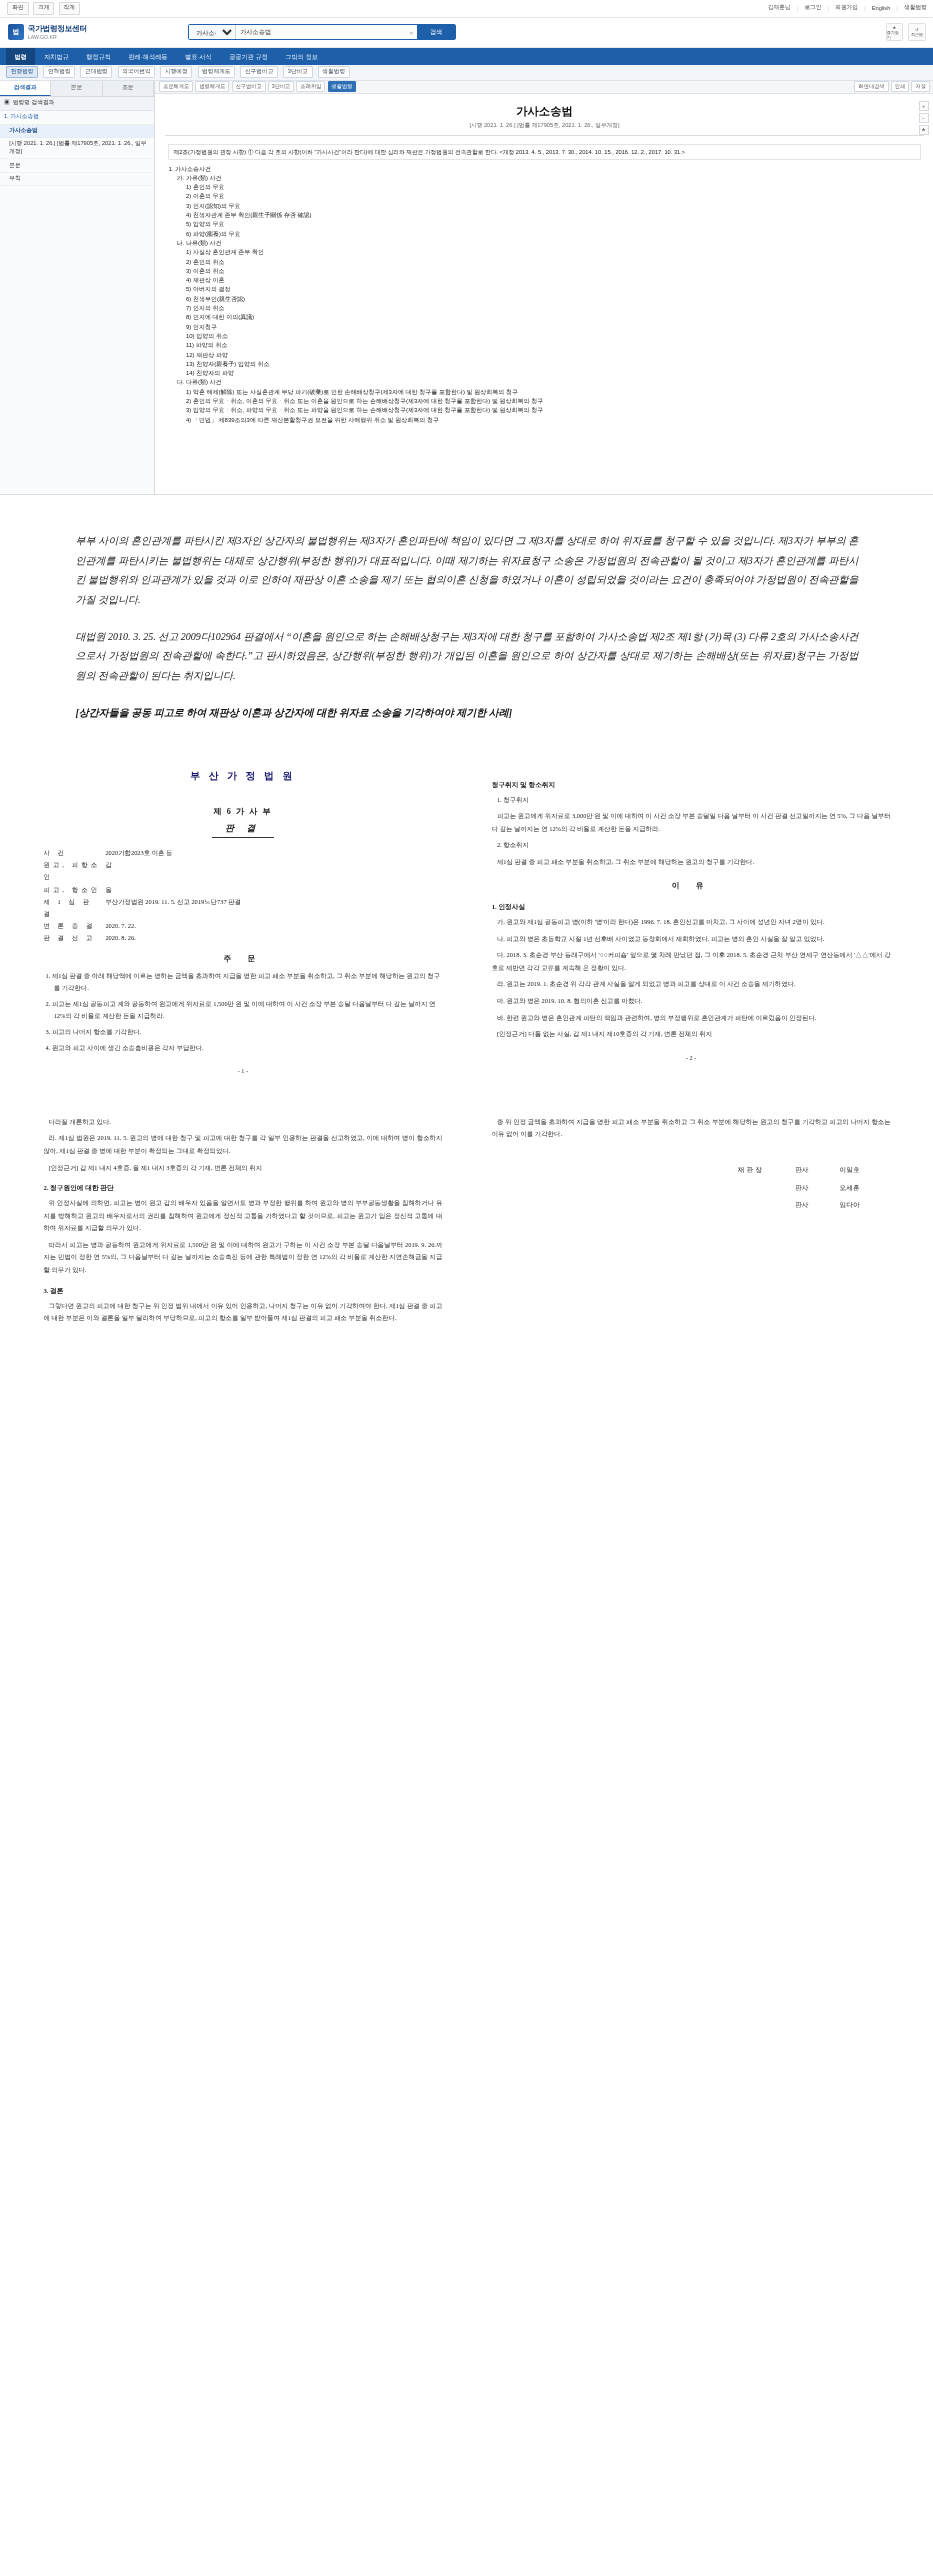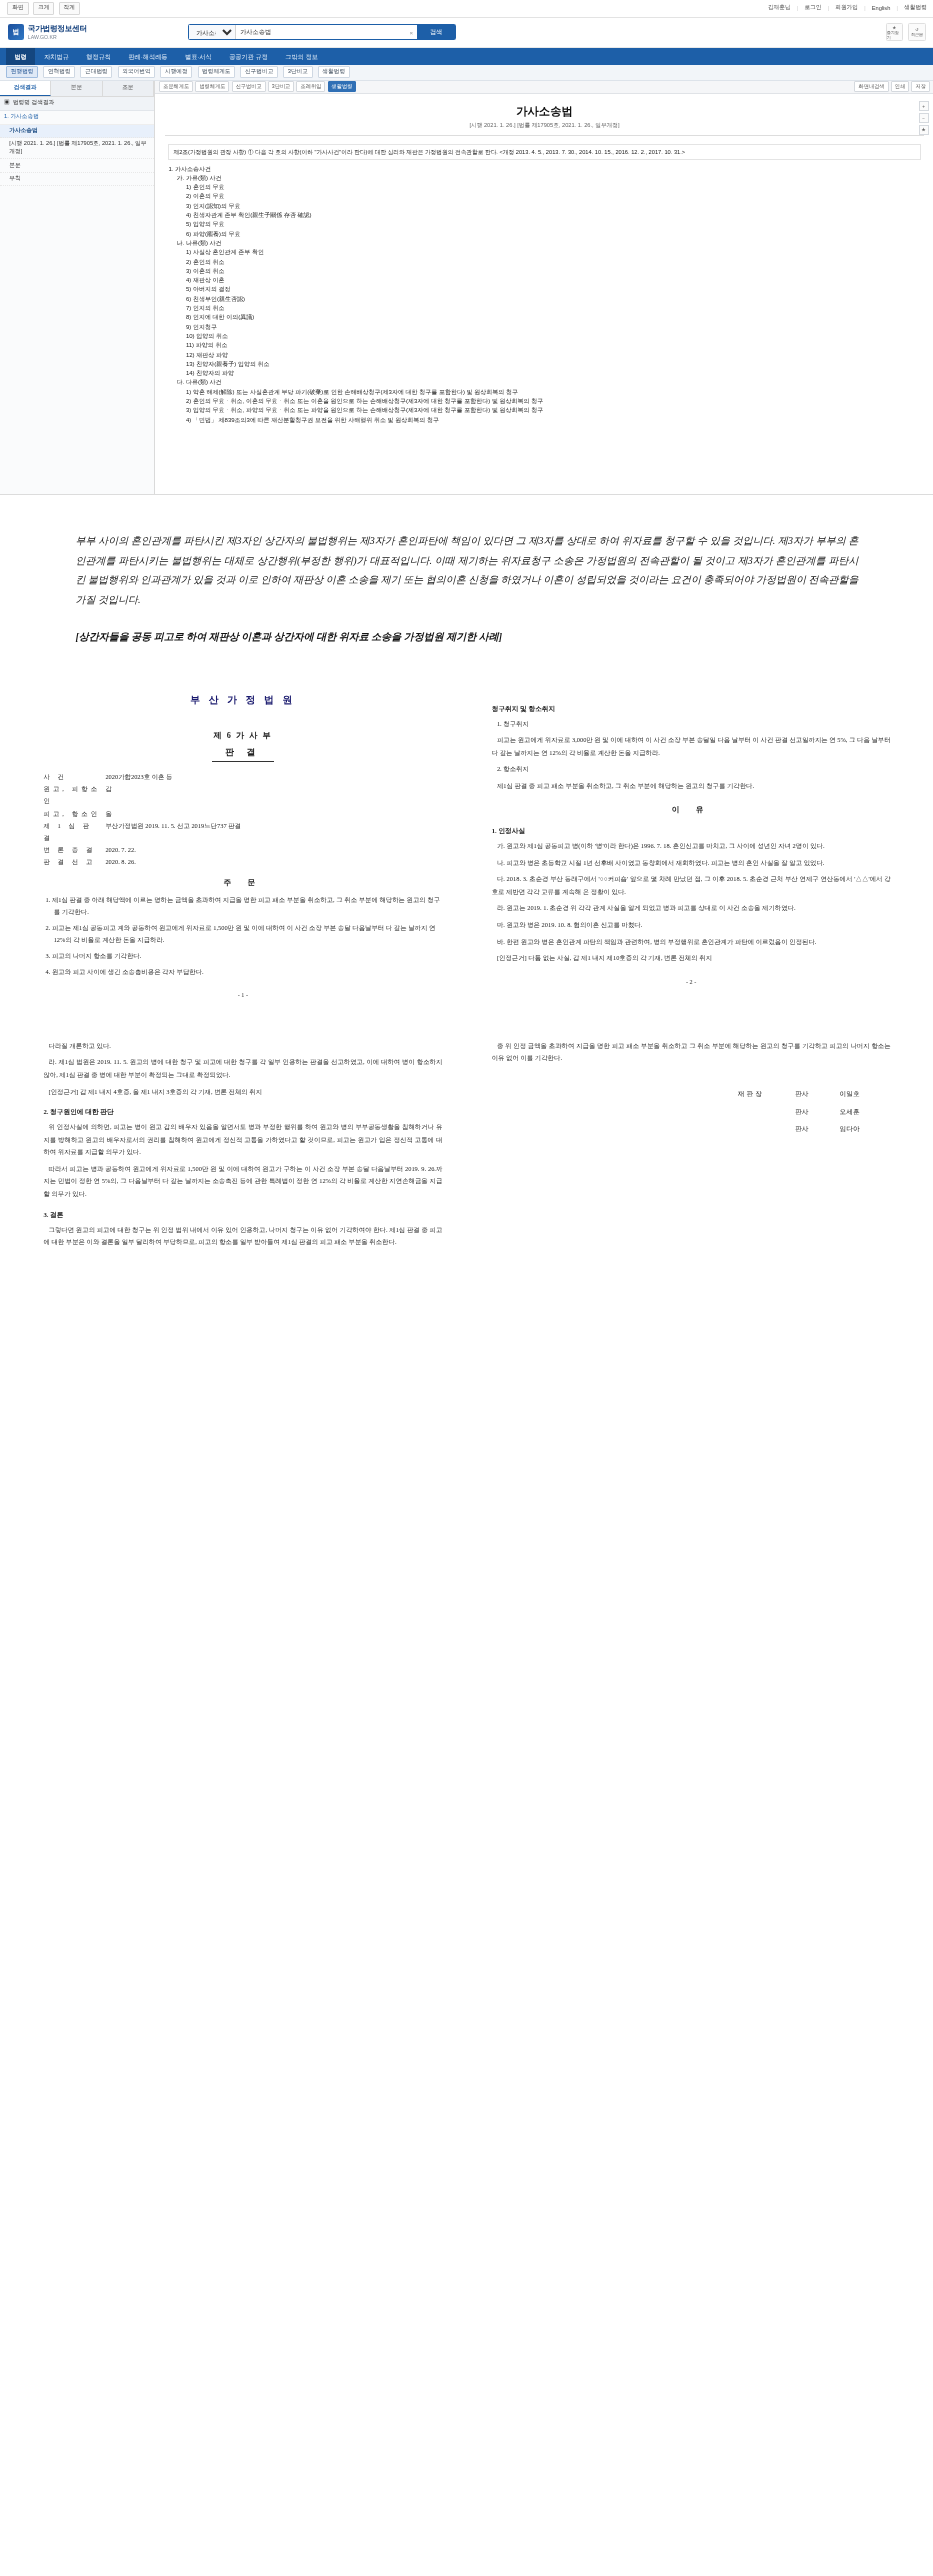--- a/index.html
+++ b/index.html
@@ -190,21 +190,21 @@
     font-family: "Liberation Serif", serif;
   }
   .scan-page { padding: 5.2px 14.4px 0; position:relative; }
   .scan-head { text-align:center; }
   .court-name {
     font-size: 9.8px; font-weight: bold; letter-spacing: 3.1px; color:#1a1a6e;
     margin-bottom: 23px;
   }
   .court-dept { font-size: 8.2px; font-weight:bold; letter-spacing:1.5px; margin-bottom:5.2px; }
   .court-kind {
-    font-size: 8.8px; font-weight:bold; letter-spacing:5.2px; margin-bottom:2.1px;
+    font-size: 8.8px; font-weight:bold; letter-spacing:5.2px; margin-bottom:2.1px;font-style:italic;
   }
   .court-kind-rule { width:62px; border-bottom:0.8px solid #333; margin:0 auto 9.3px; }
   .case-table { font-size:6.4px; line-height:1.9; margin-bottom:8.2px; }
   .case-row { display:flex; }
   .case-k { width:62px; letter-spacing:3.1px; }
   .case-v { flex:1; }
   .sec-title { text-align:center; font-size:7.7px; font-weight:bold; letter-spacing:7.2px; margin:9.3px 0 6.2px; }
   .ol-plain { font-size:6.4px; line-height:1.95; padding-left: 2.1px; margin:0; }
   .ol-plain li { margin-bottom: 3.1px; list-style:none; text-indent:-8.2px; padding-left:8.2px; }
   .pg-num { text-align:center; font-size:6.2px; margin-top:13.4px; color:#333; }
@@ -368,21 +368,22 @@
             <div class="doc-line lvl3">3) 입양의 무효ㆍ취소, 파양의 무효ㆍ취소 또는 파양을 원인으로 하는 손해배상청구(제3자에 대한 청구를 포함한다) 및 원상회복의 청구</div>
             <div class="doc-line lvl3">4) 「민법」 제839조의3에 따른 재산분할청구권 보전을 위한 사해행위 취소 및 원상회복의 청구</div>
           </div>
       </div>
     </div>
   </div>
 </div>
 
 <div class="article">
   <p>부부 사이의 혼인관계를 파탄시킨 제3자인 상간자의 불법행위는 제3자가 혼인파탄에 책임이 있다면 그 제3자를 상대로 하여 위자료를 청구할 수 있을 것입니다. 제3자가 부부의 혼인관계를 파탄시키는 불법행위는 대체로 상간행위(부정한 행위)가 대표적입니다. 이때 제기하는 위자료청구 소송은 가정법원의 전속관할이 될 것이고 제3자가 혼인관계를 파탄시킨 불법행위와 인과관계가 있을 것과 이로 인하여 재판상 이혼 소송을 제기 또는 협의이혼 신청을 하였거나 이혼이 성립되었을 것이라는 요건이 충족되어야 가정법원이 전속관할을 가질 것입니다.</p>
-  <p class="bold">[상간자들을 공동 피고로 하여 재판상 이혼과 상간자에 대한 위자료 소송을 가정법원 제기한 사례]</p>
+  <p>대법원 2010. 3. 25. 선고 2009다102964 판결에서 “이혼을 원인으로 하는 손해배상청구는 제3자에 대한 청구를 포함하여 가사소송법 제2조 제1항 (가)목 (3) 다류 2호의 가사소송사건으로서 가정법원의 전속관할에 속한다.”고 판시하였음은, 상간행위(부정한 행위)가 개입된 이혼을 원인으로 하여 상간자를 상대로 제기하는 손해배상(또는 위자료)청구는 가정법원의 전속관할이 된다는 취지입니다.</p>
+  <p class="bold">[상간자들을 공동 피고로 하여 재판상 이혼과 상간자에 대한 위자료 소송을 기각하여야 제기한 사례]</p>
 </div>
 
 <div class="scan-wrap">
 
   <div class="scan-page">
     <div class="scan-head">
       <div class="court-name">부 산 가 정 법 원</div>
       <div class="court-dept">제 6 가 사 부</div>
       <div class="court-kind">판 결</div>
       <div class="court-kind-rule"></div>

